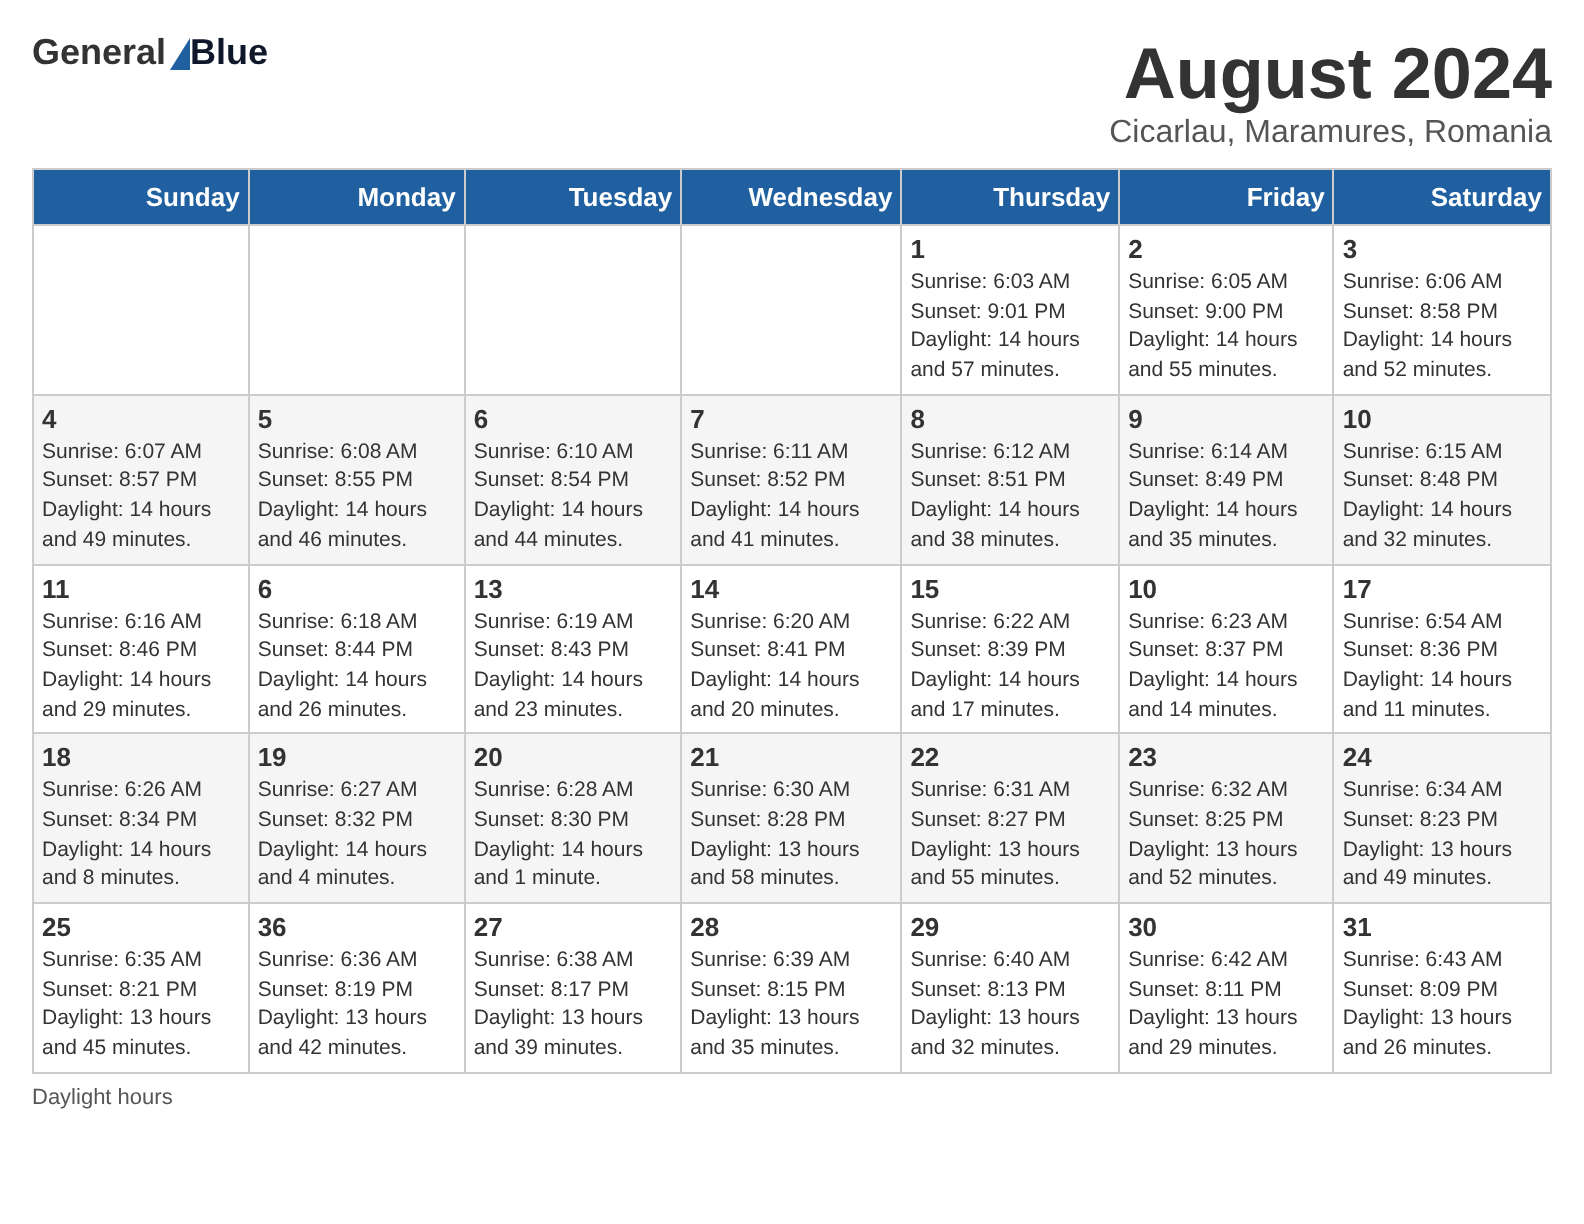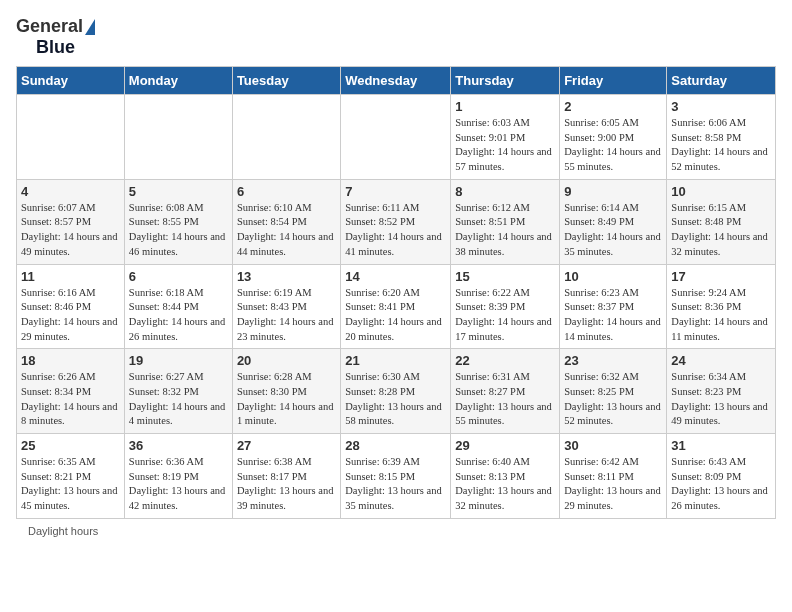--- a/index.html
+++ b/index.html
@@ -11,22 +11,21 @@
       padding: 16px;
     }
     .header {
       display: flex;
       justify-content: space-between;
       align-items: flex-start;
       margin-bottom: 8px;
     }
     .logo {
       display: flex;
-      flex-direction: column;
-      align-items: center;
+      align-items: flex-end;
     }
     .logo-text {
       display: flex;
       align-items: center;
     }
     .logo-general {
       font-size: 18px;
       font-weight: bold;
       color: #333;
     }
@@ -57,21 +56,21 @@
     .calendar {
       width: 100%;
       border-collapse: collapse;
     }
     .calendar th {
       background-color: #2060a0;
       color: #fff;
       font-size: 13px;
       font-weight: bold;
       padding: 6px 4px;
-      text-align: left;
+      text-align: right;
       border: 1px solid #ccc;
       margin-left: 48px;
     }
     .calendar td {
       vertical-align: top;
       border: 1px solid #ccc;
       padding: 4px;
       width: 113px;
       min-height: 80px;
       font-size: 11px;
@@ -82,41 +81,41 @@
       background: #f5f5f5;
     }
     .day-number {
       font-weight: bold;
       font-size: 13px;
       margin-bottom: 2px;
     }
     .cell-content {
       font-size: 10.5px;
       line-height: 1.4;
-      font-family: Liberation Serif, serif;
     }
     .footer-note {
       margin-top: 6px;
       font-size: 11px;
       color: #555;
-      margin-left: 12px;
     }
   </style>
 </head>
 <body>
 
 <div class="header">
   <div class="logo">
     <div class="logo-text">
       <span class="logo-general">General</span>
       <div class="logo-triangle"></div>
     </div>
     <span class="logo-blue">Blue</span>
   </div>
   <div class="title-section">
+    <div class="main-title">August 2024</div>
+    <div class="subtitle">Cicarlau, Maramures, Romania</div>
   </div>
 </div>
 
 <table class="calendar">
   <thead>
     <tr>
     <th>Sunday</th>
         <th>Monday</th>
         <th>Tuesday</th>
         <th>Wednesday</th>
@@ -226,21 +225,21 @@
 Daylight: 14 hours and 17 minutes.</div>
         </td>
         <td>
           <div class="day-number">10</div>
           <div class="cell-content">Sunrise: 6:23 AM
 Sunset: 8:37 PM
 Daylight: 14 hours and 14 minutes.</div>
         </td>
         <td>
           <div class="day-number">17</div>
-          <div class="cell-content">Sunrise: 9:24 AM
+          <div class="cell-content">Sunrise: 6:54 AM
 Sunset: 8:36 PM
 Daylight: 14 hours and 11 minutes.</div>
         </td>
       </tr>
       <tr>
         <td>
           <div class="day-number">18</div>
           <div class="cell-content">Sunrise: 6:26 AM
 Sunset: 8:34 PM
 Daylight: 14 hours and 8 minutes.</div>

